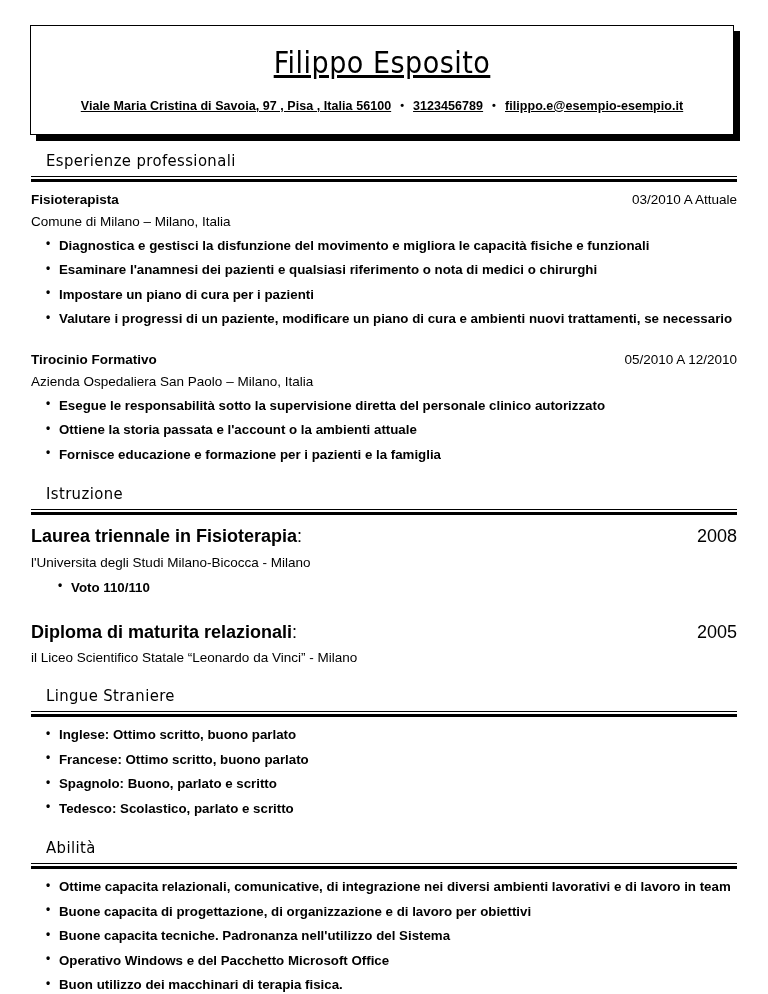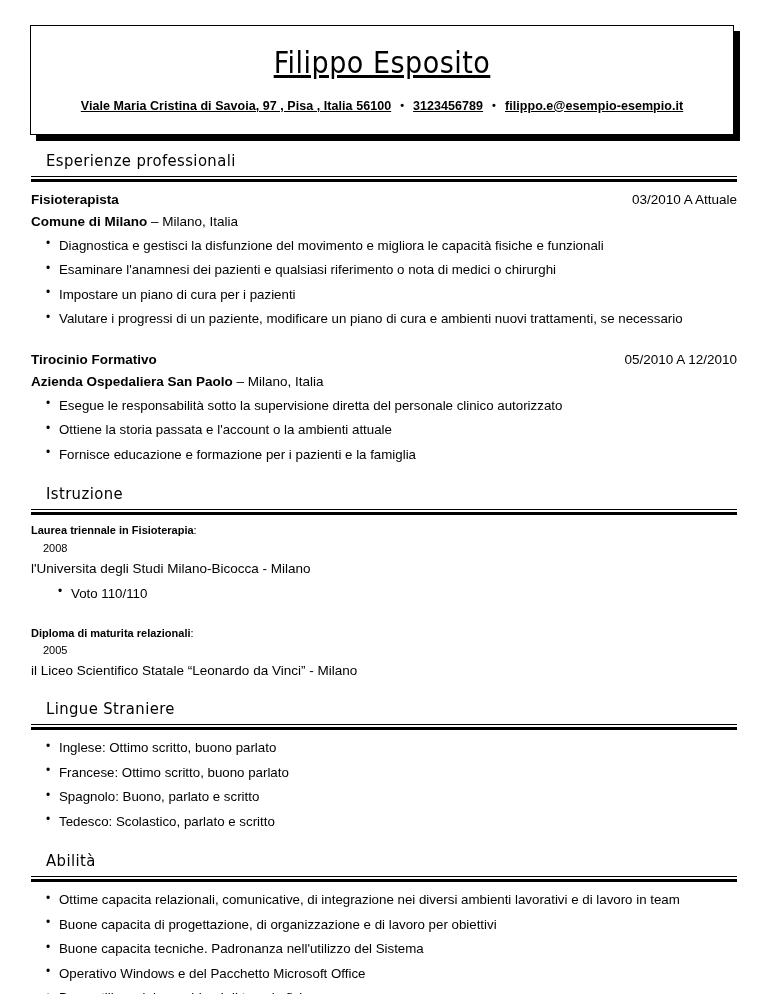--- a/index.html
+++ b/index.html
@@ -114,37 +114,38 @@
     font-weight: normal;
     white-space: nowrap;
     padding-left: 12px;
   }
   .entry-sub {
     font-size: 13.5px;
     line-height: 1.65;
     margin-bottom: 1px;
   }
   .entry-org {
-    font-weight: bold;
+    font-weight: normal;
     margin-top: 32px;
   }
   .entry-loc {
     font-weight: normal;
   }
 
   ul.bullets {
     list-style: none;
     margin: 2px 0 0 0;
     padding: 0;
   }
   ul.bullets li {
     position: relative;
     font-size: 13.3px;
     line-height: 1.62;
     padding: 0 0 3px 28px;
+    font-weight: bold;
   }
   ul.bullets li::before {
     content: "\2022";
     position: absolute;
     left: 15px;
     top: -0.5px;
     font-size: 12px;
   }
   ul.bullets.deep li {
     padding-left: 40px;
@@ -152,24 +153,23 @@
   ul.bullets.deep li::before {
     left: 27px;
   }
 
   .edu-entry + .edu-entry {
     margin-top: 17px;
   }
   .edu-head {
     display: flex;
     justify-content: space-between;
-    align-items: flex-start;
-    font-size: 11px;
+    align-items: center;
+    font-size: 18px;
     line-height: 1.62;
-    flex-direction: column;
   }
   .edu-degree {
     font-weight: bold;
   }
   .edu-colon {
     font-weight: normal;
   }
   .edu-year {
     font-weight: normal;
     white-space: nowrap;

